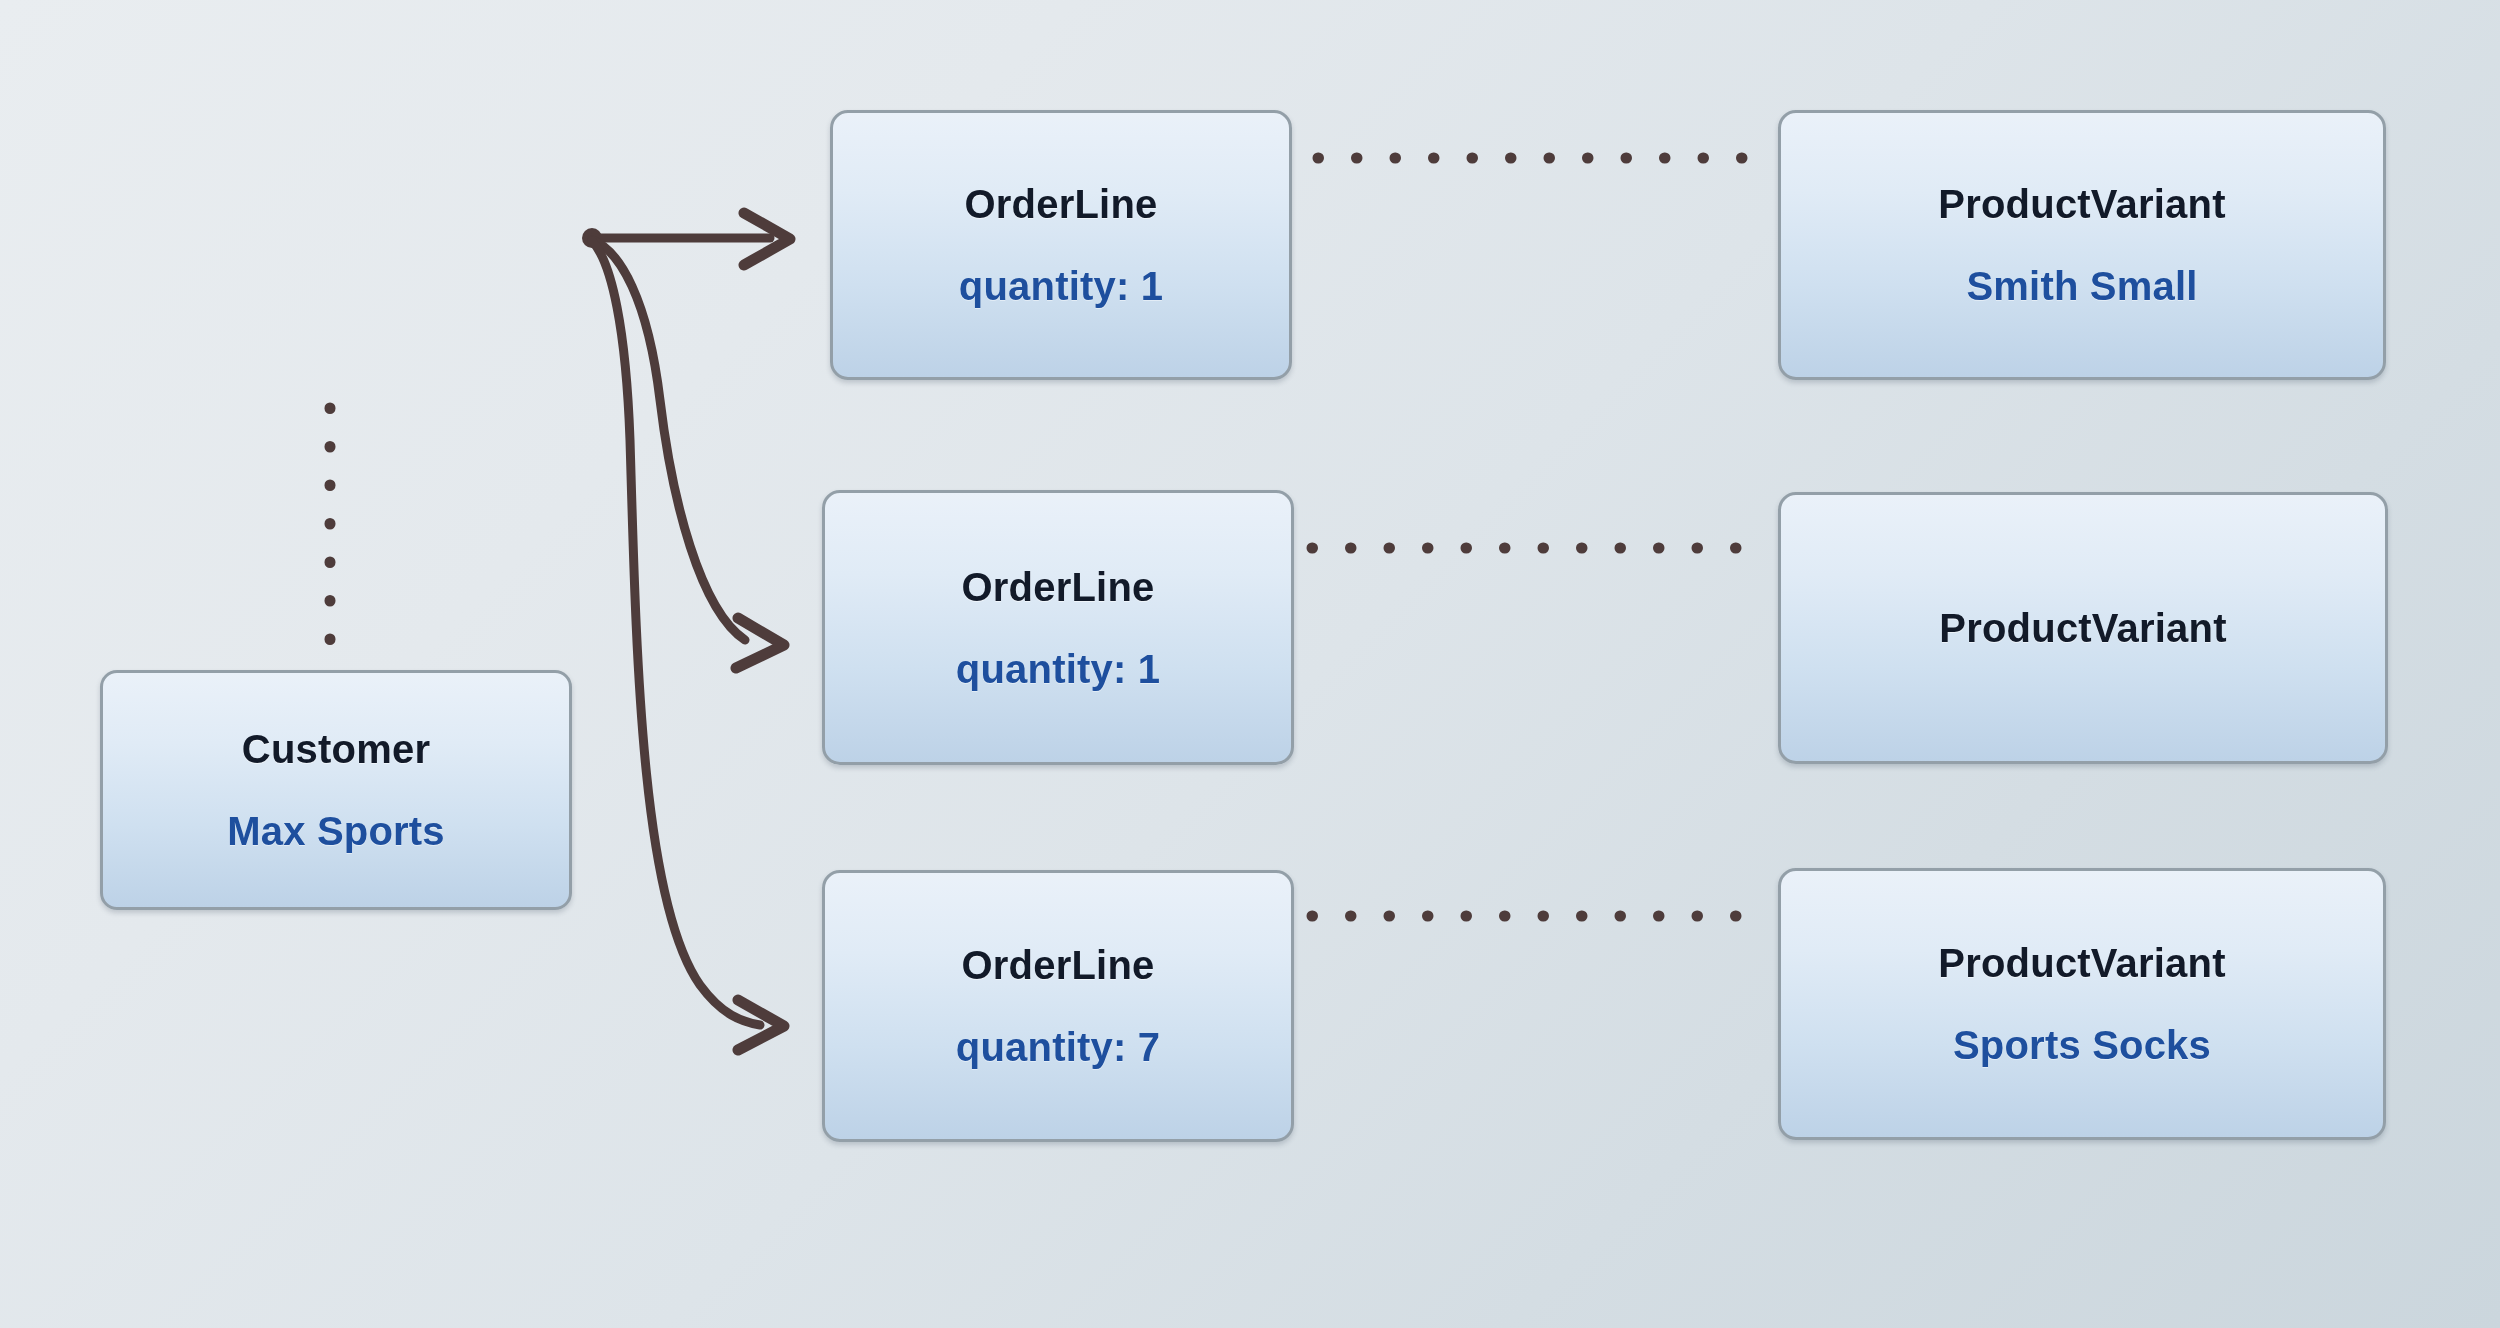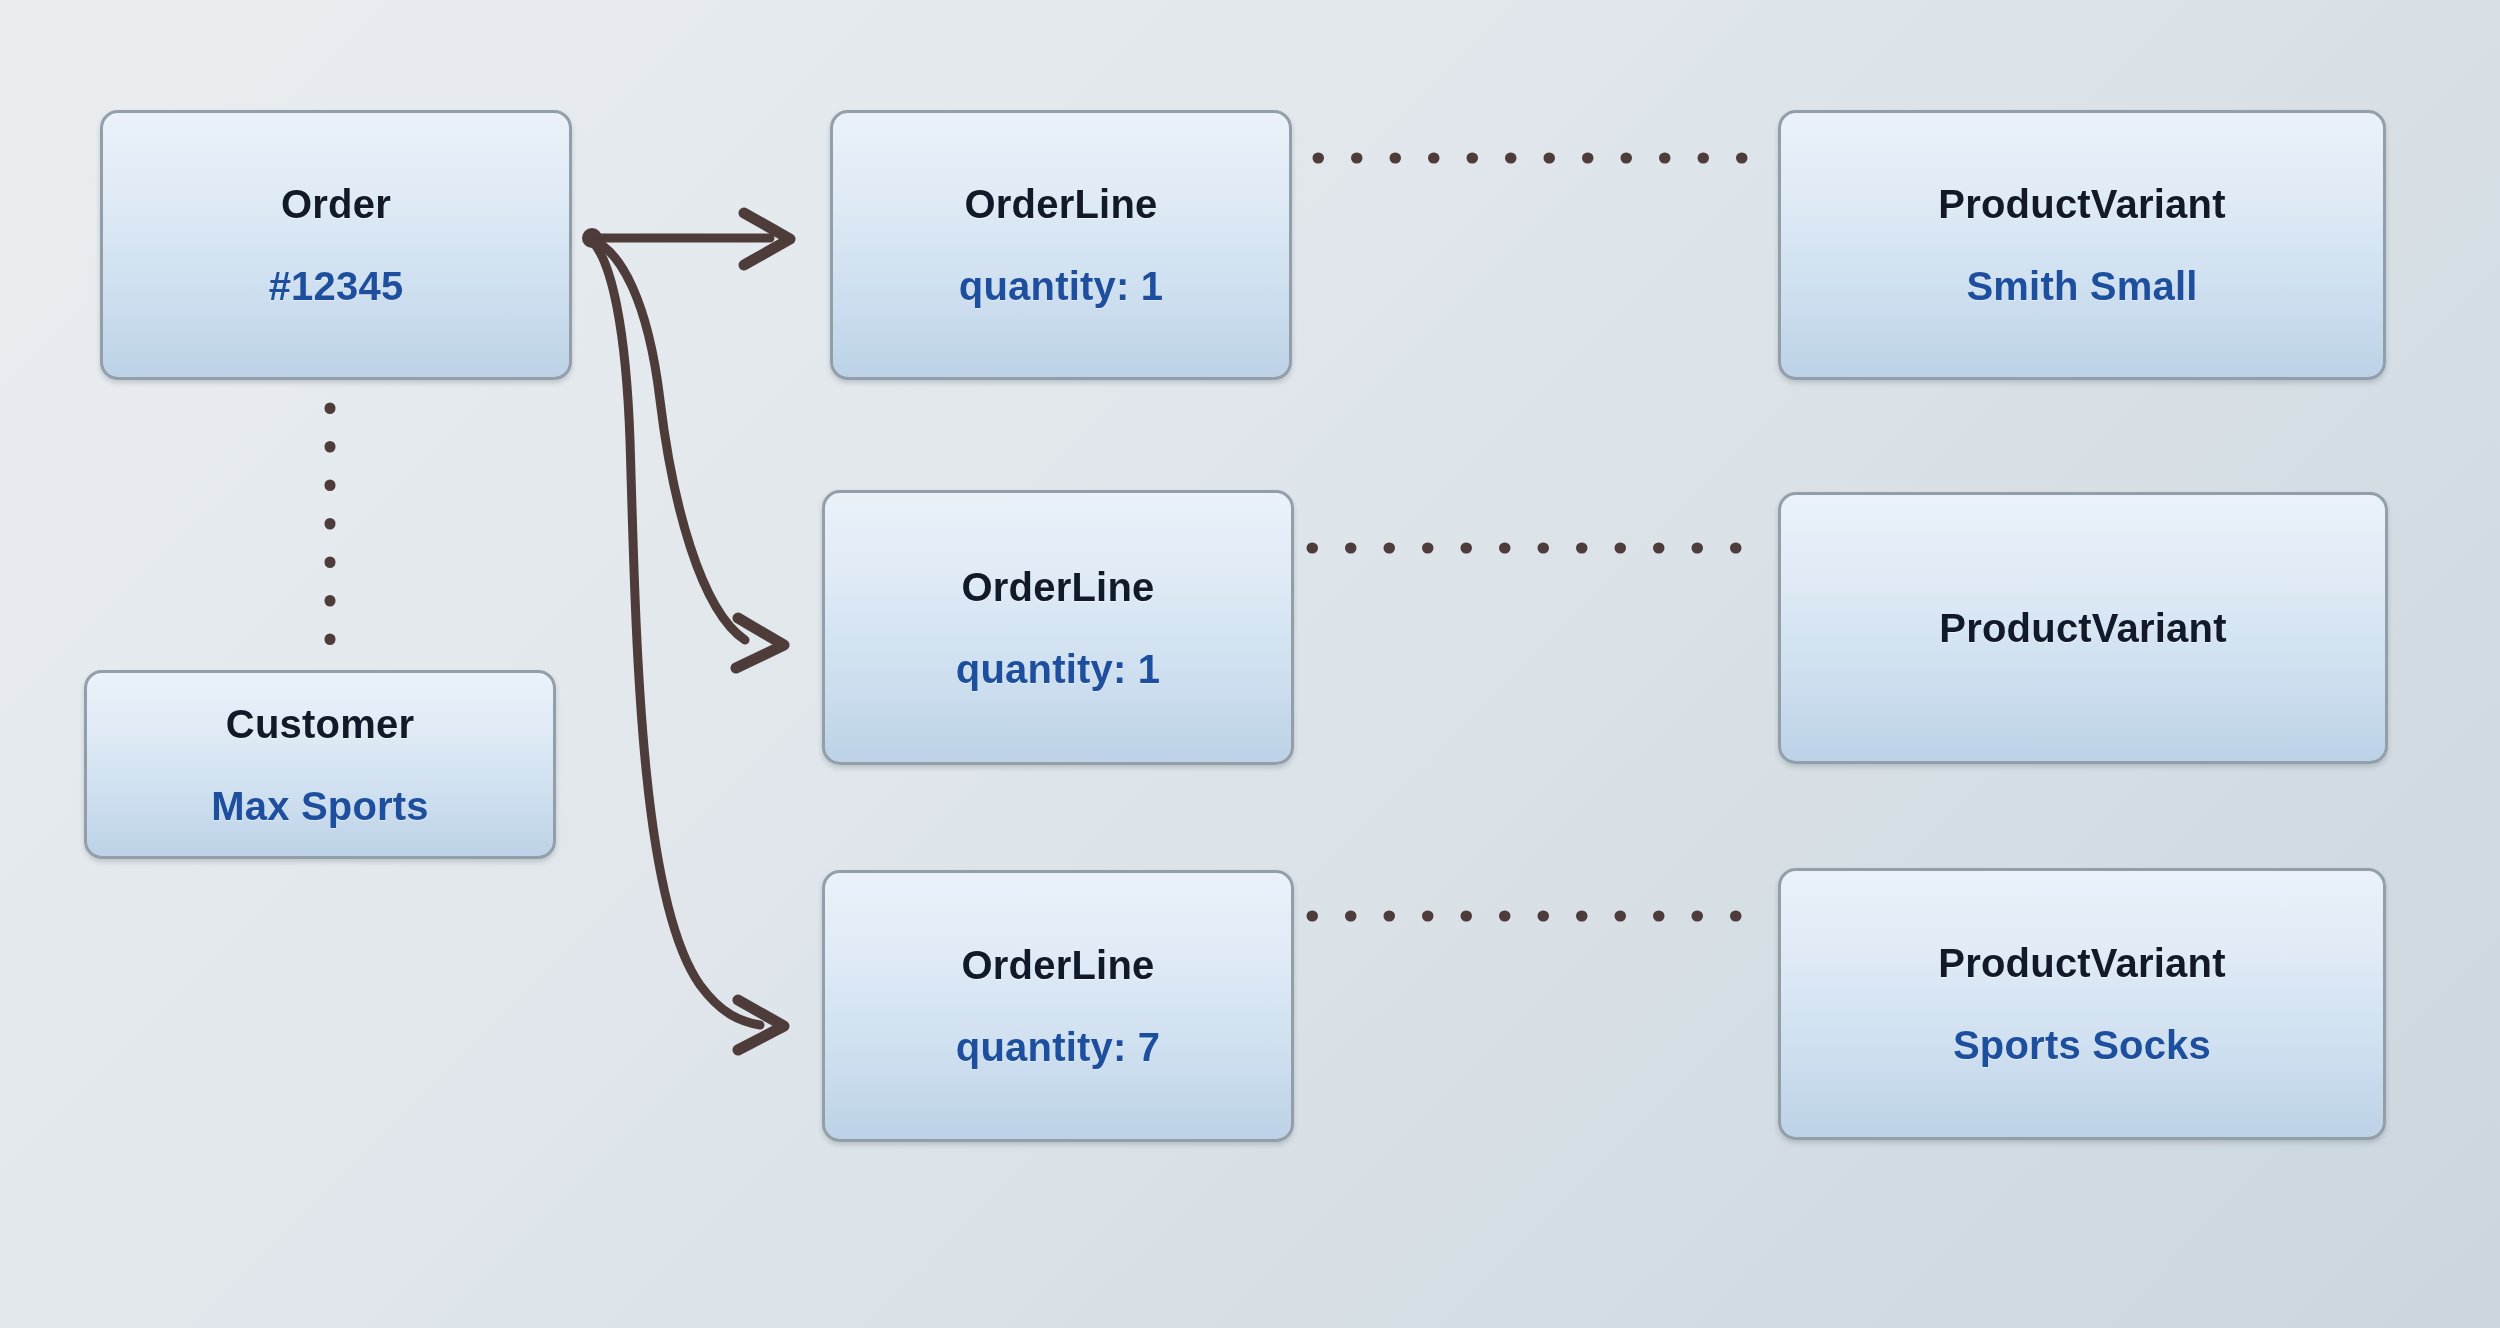--- a/index.html
+++ b/index.html
@@ -52,21 +52,21 @@
     font-size: 40px;
     font-weight: bold;
     color: #1e4f9e;
     line-height: 1.1;
     letter-spacing: 0.2px;
     margin-top: 38px;
     text-shadow: 0 1px 0 rgba(255,255,255,0.45);
   }
   
   #node-order        { left:  100px; top:  110px; width: 472px; height: 270px; }
-  #node-customer     { left:  84px; top:  670px; width: 472px; height: 189px; }
+  #node-customer     { left:  100px; top:  670px; width: 472px; height: 240px; border-radius: 17px; }
   #node-orderline-1  { left:  830px; top:  110px; width: 462px; height: 270px; }
   #node-orderline-2  { left:  822px; top:  490px; width: 472px; height: 275px; }
   #node-orderline-3  { left:  822px; top:  870px; width: 472px; height: 272px; }
   #node-variant-1    { left: 1778px; top:  110px; width: 608px; height: 270px; }
   #node-variant-2    { left: 1778px; top:  492px; width: 610px; height: 272px; }
   #node-variant-3    { left: 1778px; top:  868px; width: 608px; height: 272px; }
 </style>
 </head>
 <body>
 
@@ -87,24 +87,20 @@
 
     <line x1="330" y1="408" x2="330" y2="648" stroke="#4e3c3b" stroke-width="11" stroke-linecap="round" stroke-dasharray="0.5 38"></line>
 
     <line x1="1318" y1="158" x2="1762" y2="158" stroke="#4e3c3b" stroke-width="11" stroke-linecap="round" stroke-dasharray="0.5 38"></line>
 
     <line x1="1312" y1="548" x2="1760" y2="548" stroke="#4e3c3b" stroke-width="11" stroke-linecap="round" stroke-dasharray="0.5 38"></line>
 
     <line x1="1312" y1="916" x2="1760" y2="916" stroke="#4e3c3b" stroke-width="11" stroke-linecap="round" stroke-dasharray="0.5 38"></line>
   </svg>
 
-  <div class="node" id="node-order">
-    <div class="node-title">Order</div>
-    <div class="node-sub">#12345</div>
-  </div>
 
   <div class="node" id="node-customer">
     <div class="node-title">Customer</div>
     <div class="node-sub">Max Sports</div>
   </div>
 
   <div class="node" id="node-orderline-1">
     <div class="node-title">OrderLine</div>
     <div class="node-sub">quantity: 1</div>
   </div>

